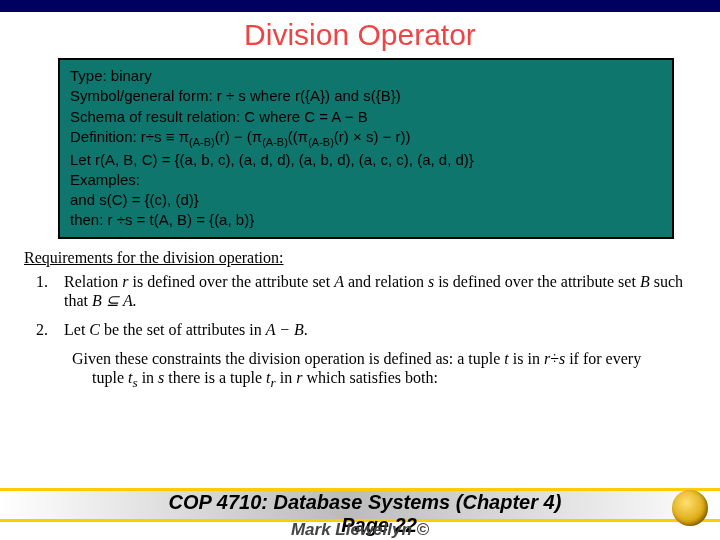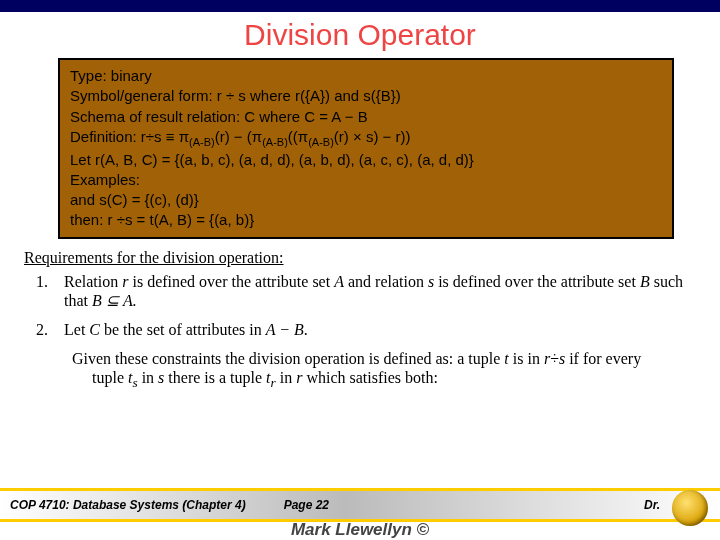--- a/index.html
+++ b/index.html
@@ -19,21 +19,21 @@
   }
   .title {
     text-align: center;
     color: #ef4444;
     font-family: Arial, Helvetica, sans-serif;
     font-size: 30px;
     font-weight: 400;
     margin: 6px 0 6px 0;
   }
   .definition-box {
-    background: #a16207;
+    background: #0f766e;
     border: 2px solid #000;
     margin: 0 46px 10px 58px;
     padding: 6px 10px 6px 10px;
     font-family: Arial, Helvetica, sans-serif;
     font-size: 15px;
     line-height: 1.35;
   }
   .definition-box sub {
     font-size: 11px;
     vertical-align: sub;
@@ -73,22 +73,23 @@
     right: 0;
     bottom: 18px;
     height: 28px;
     background: linear-gradient(to right, #fff 0%, #bbb 48%, #fff 100%);
     border-top: 3px solid #ffcc00;
     border-bottom: 3px solid #ffcc00;
     display: flex;
     align-items: center;
     font-family: Arial, Helvetica, sans-serif;
     font-weight: bold;
-    font-size: 12px;
+    font-size: 20px;
     font-style: italic;
+    flex-direction: column;
   }
   .bottom-band .course { margin-left: 10px; flex: 0 0 auto; }
   .bottom-band .page   { margin-left: 38px; flex: 0 0 auto; }
   .bottom-band .author { margin-left: auto; margin-right: 60px; }
   .logo {
     position: absolute;
     right: 12px;
     bottom: 14px;
     width: 36px;
     height: 36px;

